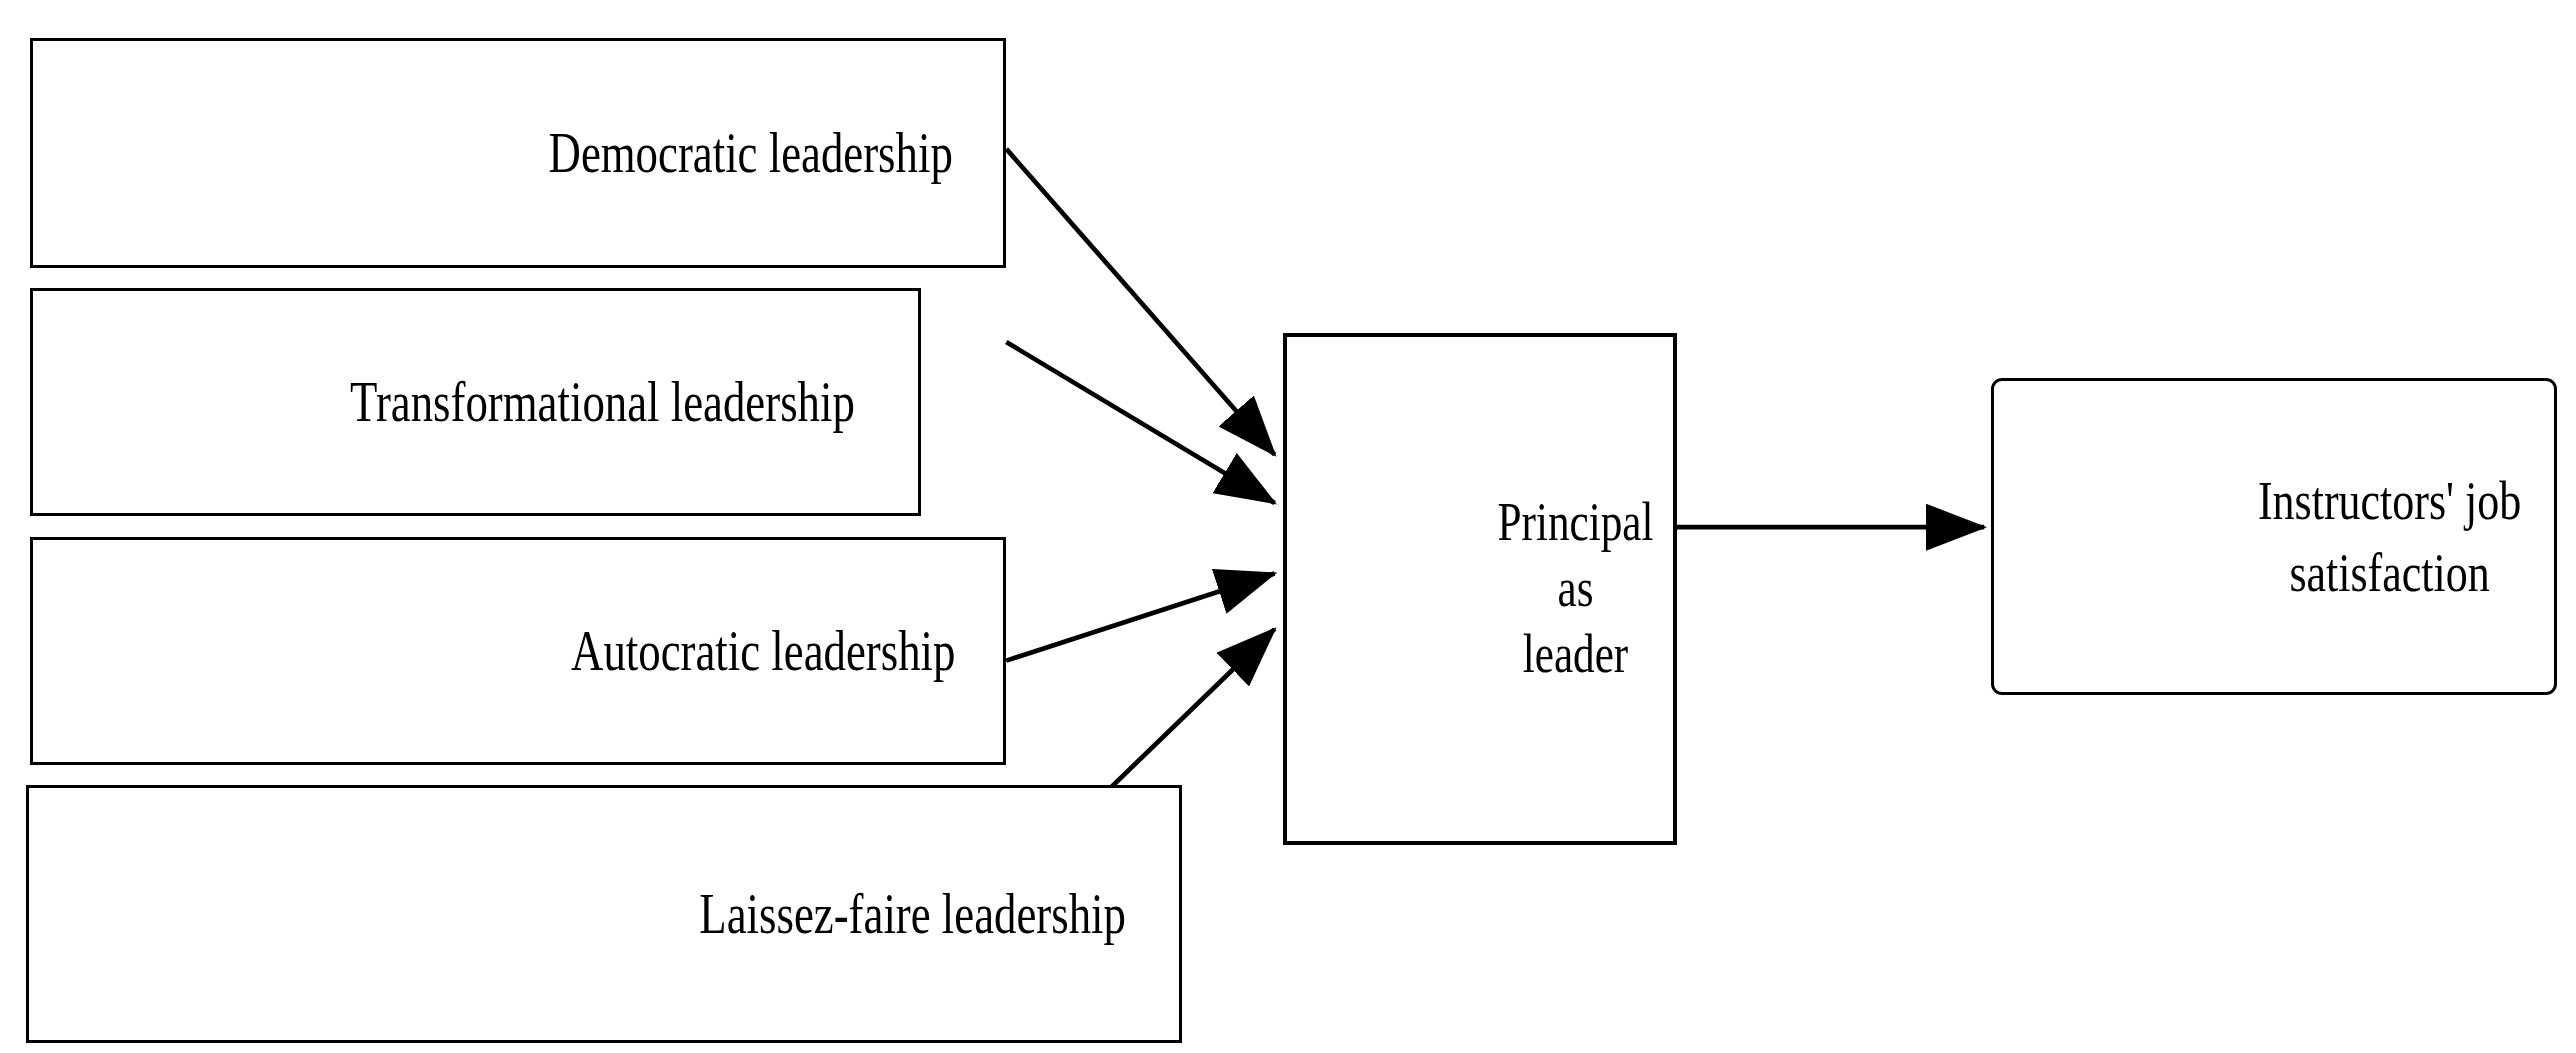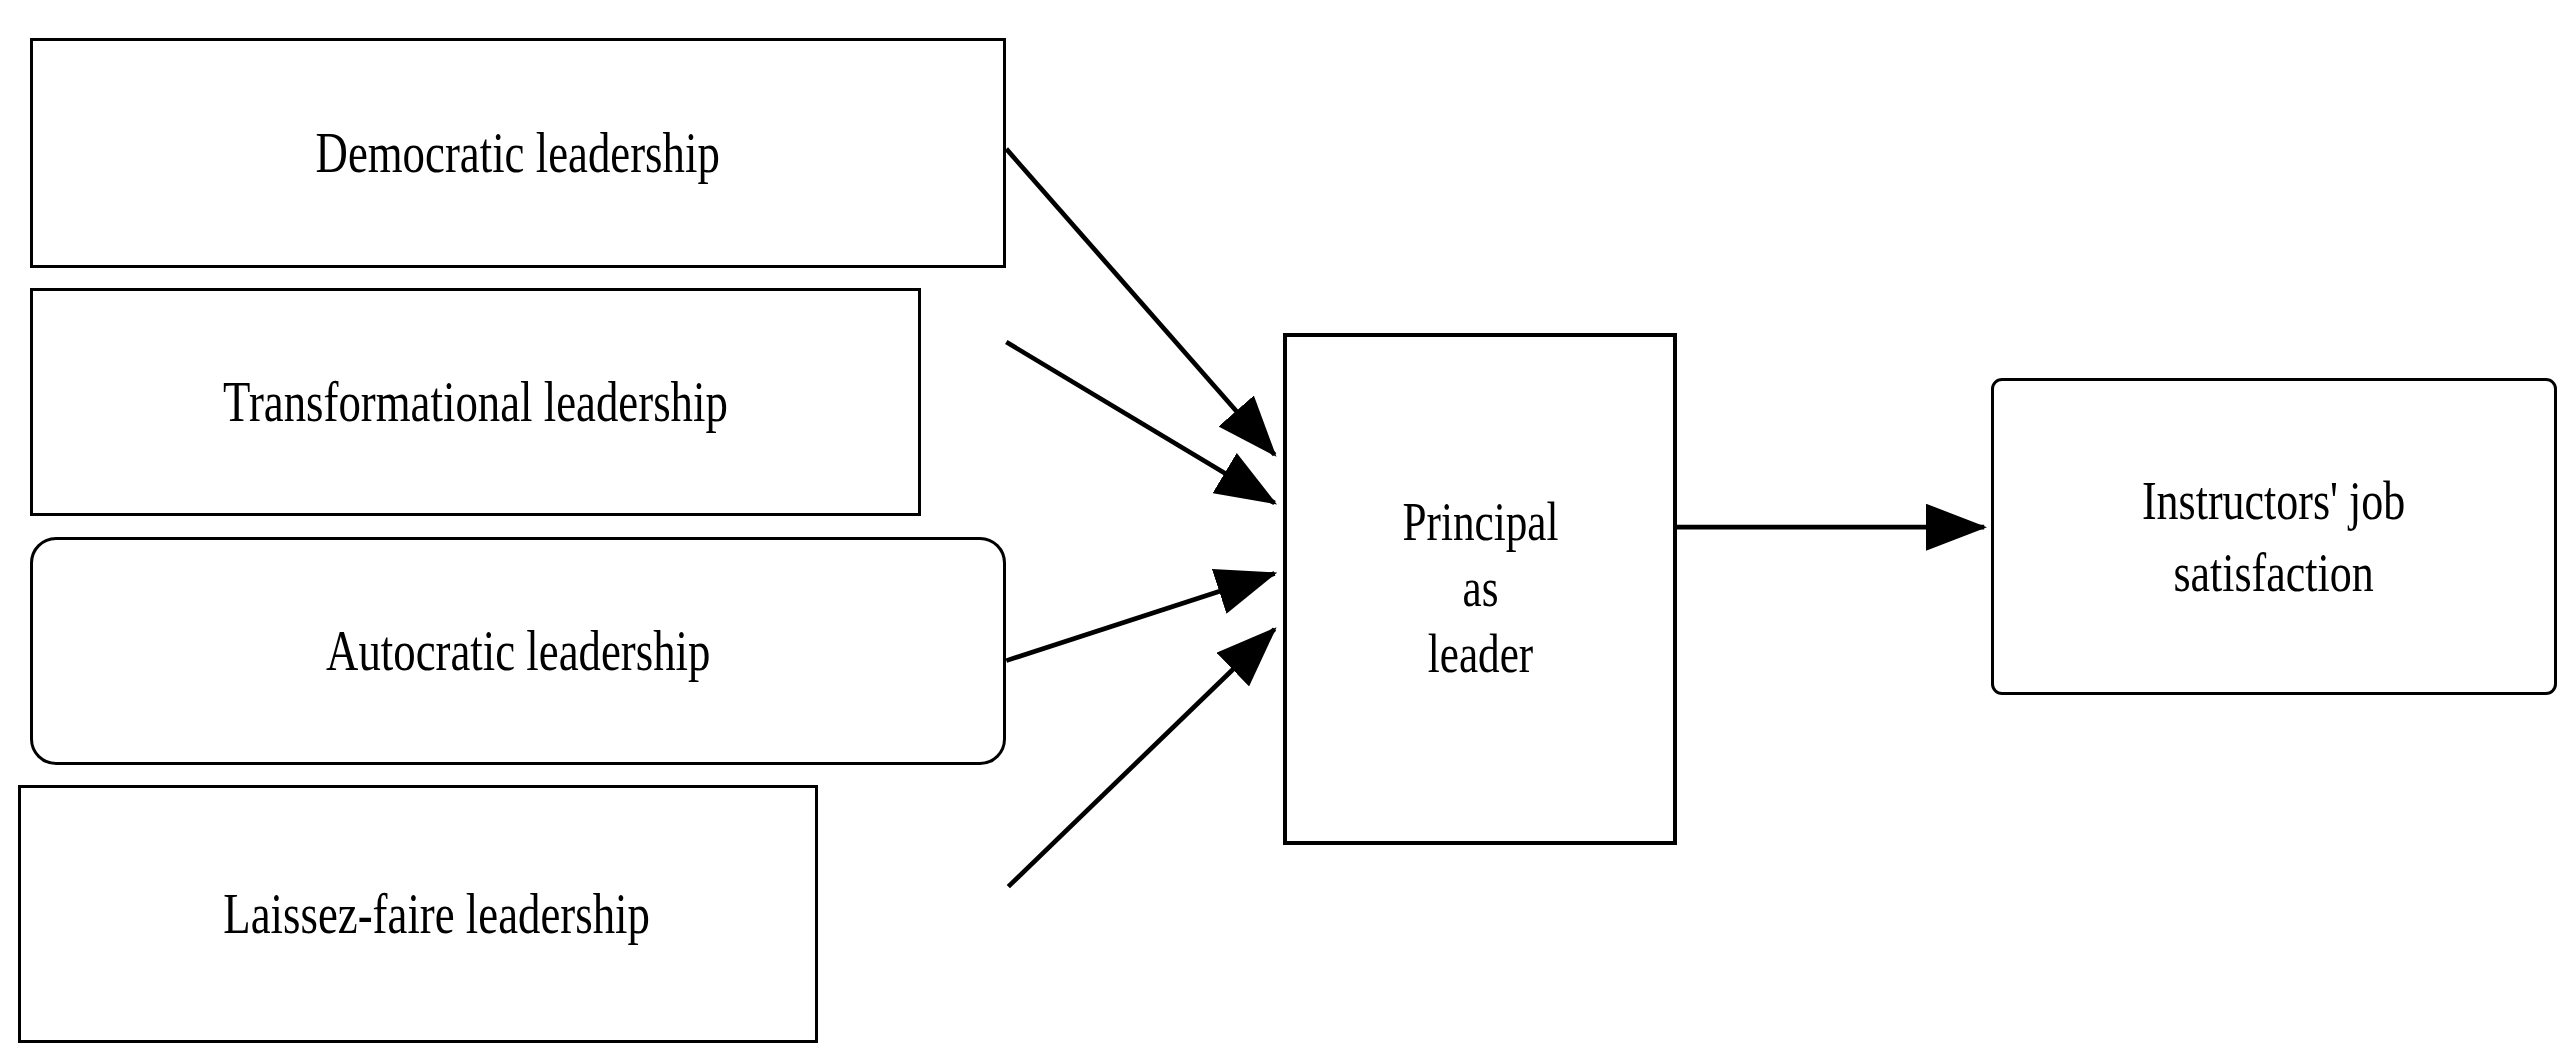--- a/index.html
+++ b/index.html
@@ -16,40 +16,40 @@
     overflow: hidden;
     font-family: "Liberation Serif", "DejaVu Serif", serif;
   }
   .node {
     position: absolute;
     box-sizing: border-box;
     background: #ffffff;
     border: 3.4px solid #000000;
     display: flex;
     align-items: center;
-    justify-content: center;
+    justify-content: flex-end;
     z-index: 3;
   }
   .node-label {
     color: #000000;
     text-align: center;
     line-height: 1.30;
     font-weight: 400;
     
     transform: scaleX(0.80);
     transform-origin: center center;
     white-space: pre-line;
     letter-spacing: 0px;
   }
 
   
   #node-democratic      { left: 30px;  top: 38px;   width: 976px; height: 230px; }
   #node-transformational{ left: 30px;  top: 288px;  width: 891px; height: 228px; }
-  #node-autocratic      { left: 30px;  top: 537px;  width: 976px; height: 228px; border-radius: 26px; }
-  #node-laissez         { left: 18px;  top: 785px; width: 800px; height: 258px; padding-left: 37px; }
+  #node-autocratic      { left: 30px;  top: 537px;  width: 976px; height: 228px; }
+  #node-laissez         { left: 26px;  top: 785px; width: 1156px; height: 258px; padding-left: 37px; }
   .predictor .node-label { font-size: 56px; }
 
   
   #node-principal { left: 1283px; top: 333px; width: 394px; height: 512px; border-width: 4px; }
   #node-principal .node-label { font-size: 54px; line-height: 1.22; }
 
   
   #node-outcome { left: 1991px; top: 378px; width: 566px; height: 317px; border-radius: 11px; }
   #node-outcome .node-label { font-size: 55px; line-height: 1.30; }
 

